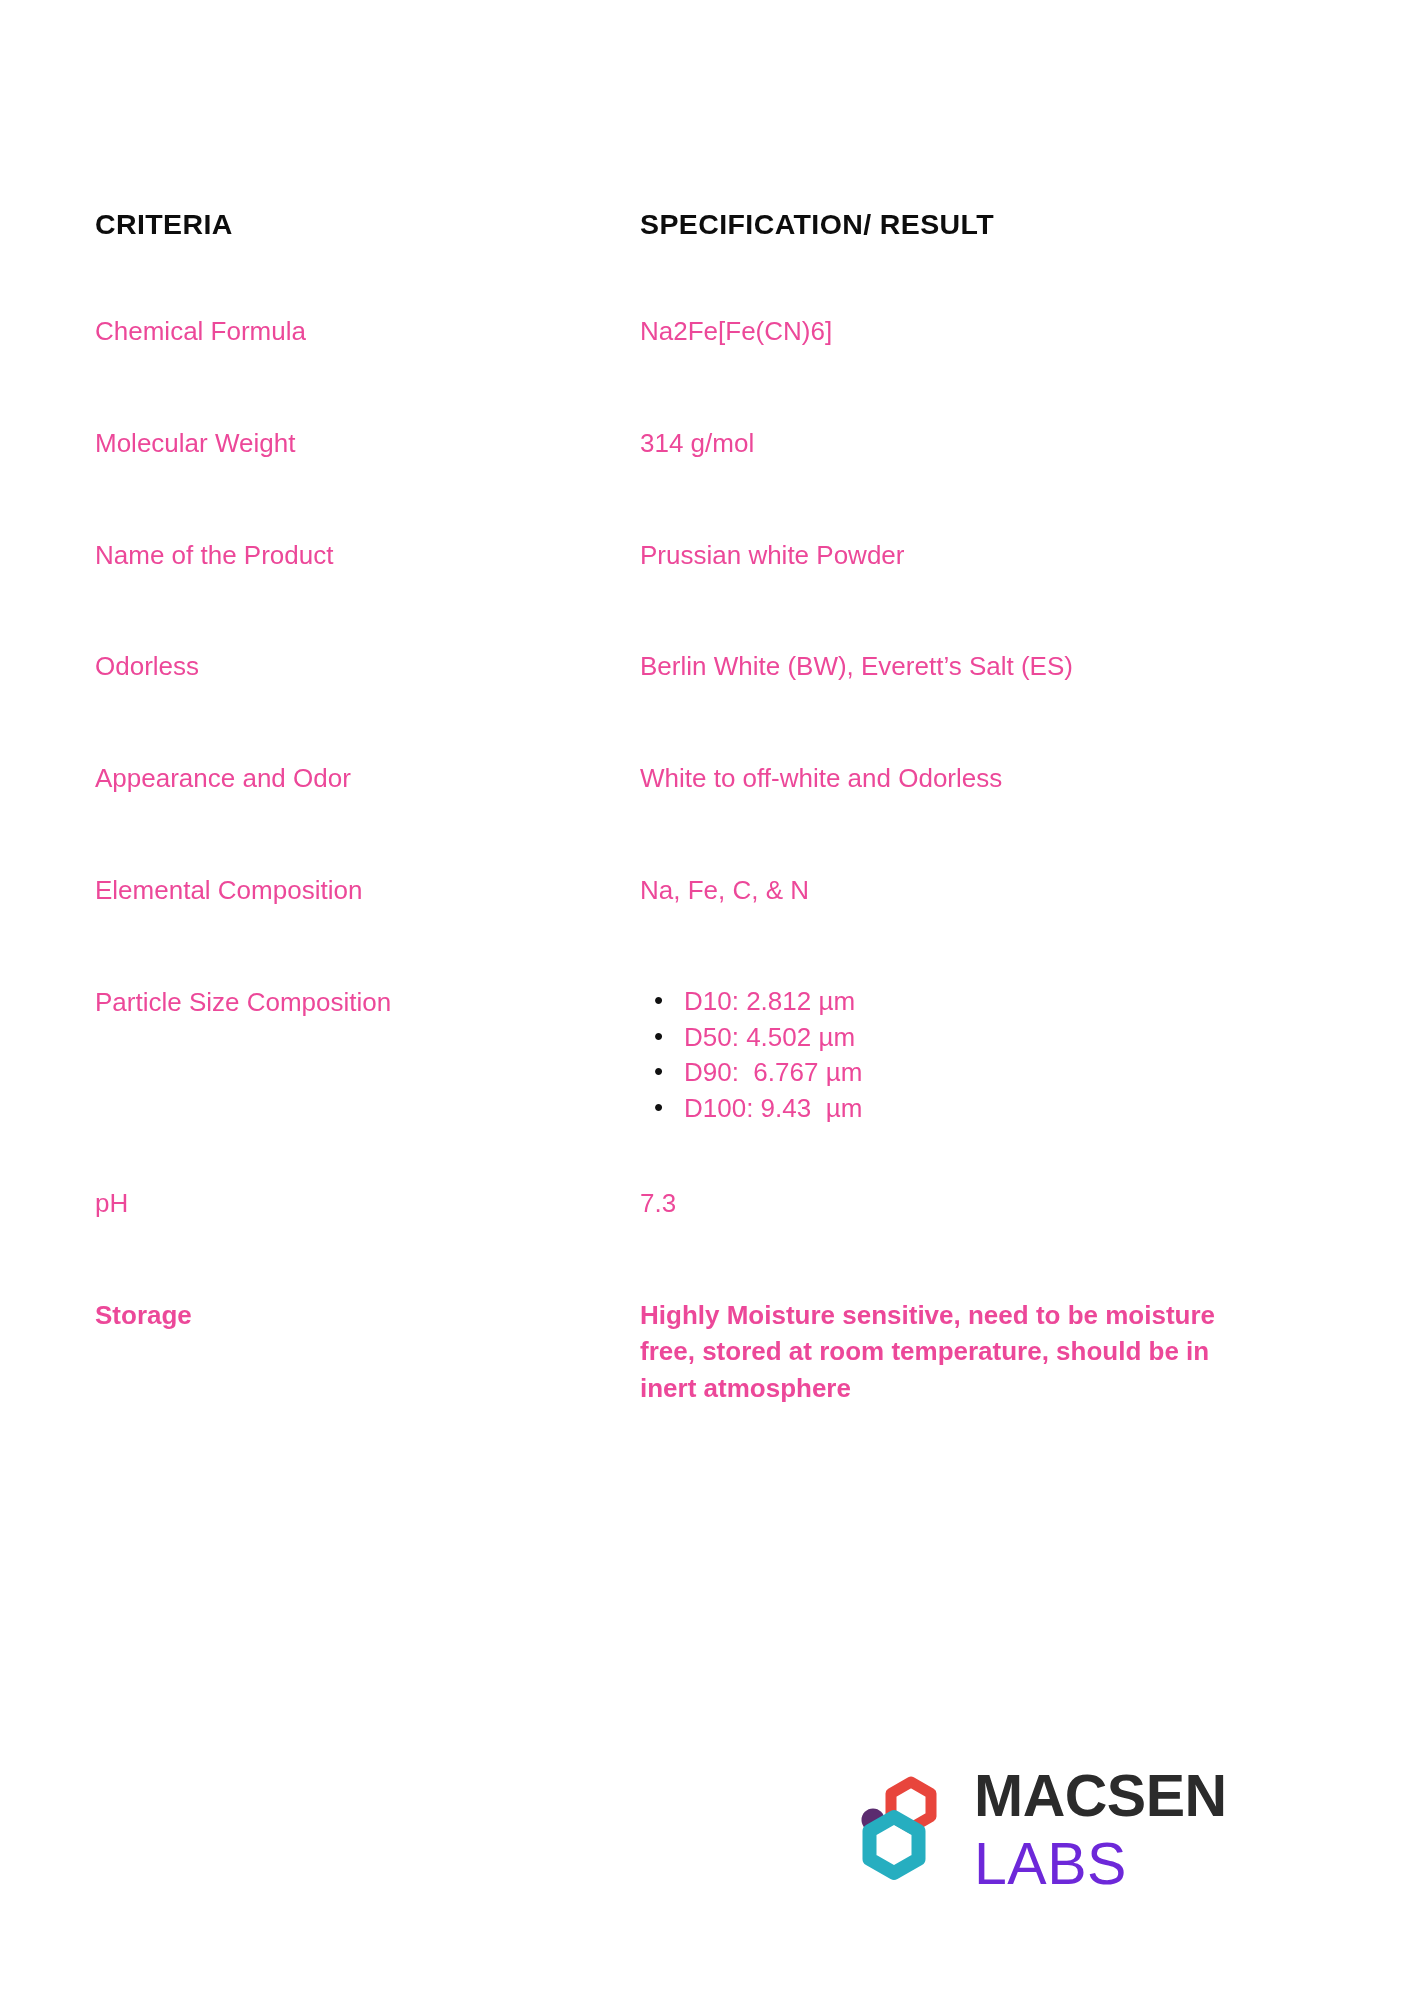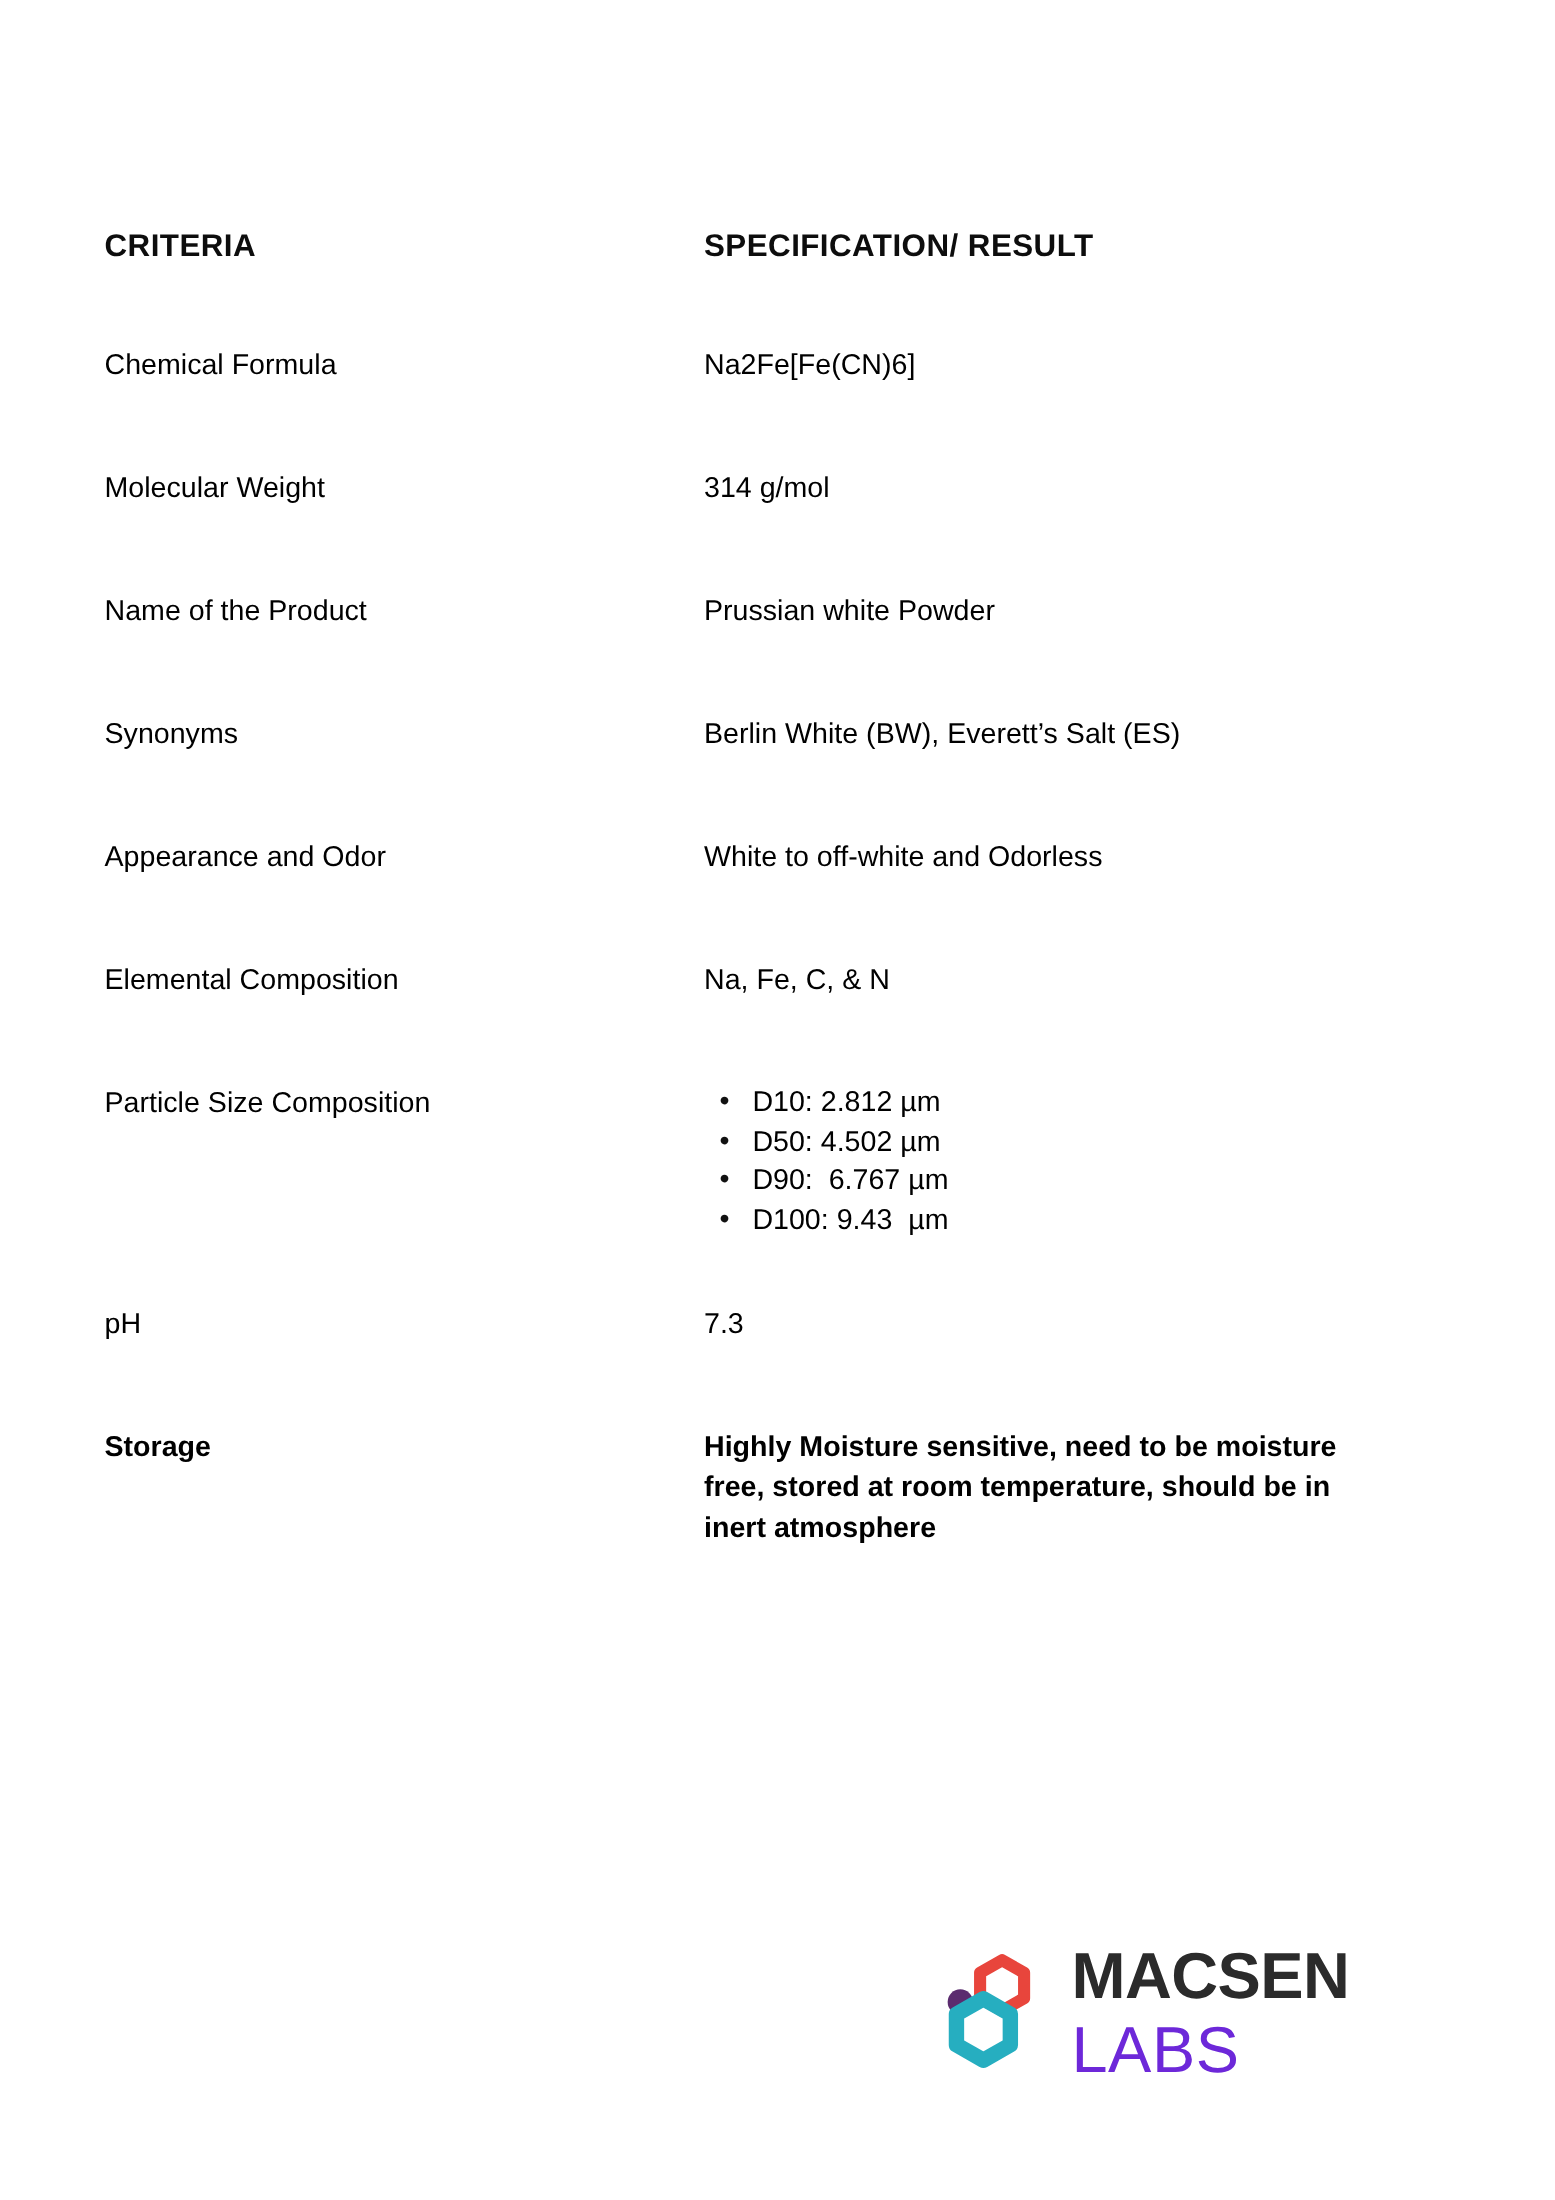--- a/index.html
+++ b/index.html
@@ -49,21 +49,21 @@
     font-weight: bold;
     letter-spacing: 0.4px;
     color: #0d0d0d;
     padding-bottom: 72px;
     line-height: 1.15;
   }
 
   .data-row td {
     font-size: 26px;
     font-weight: normal;
-    color: #000000;
+    color: #ec4899;
     line-height: 1.42;
     padding-bottom: 75px;
   }
 
   .data-row td.criteria-cell {
     padding-right: 18px;
   }
 
   .data-row.row-psd td { padding-bottom: 58px; }
   .data-row.row-storage td { padding-bottom: 0; font-weight: bold; }
@@ -152,21 +152,21 @@
       </tr>
       <tr class="data-row">
         <td class="criteria-cell">Molecular Weight</td>
         <td class="spec-cell">314 g/mol</td>
       </tr>
       <tr class="data-row">
         <td class="criteria-cell">Name of the Product</td>
         <td class="spec-cell">Prussian white Powder</td>
       </tr>
       <tr class="data-row">
-        <td class="criteria-cell">Synonyms</td>
+        <td class="criteria-cell">Odorless</td>
         <td class="spec-cell"> Berlin White (BW), Everett’s Salt (ES)</td>
       </tr>
       <tr class="data-row">
         <td class="criteria-cell">Appearance and Odor</td>
         <td class="spec-cell">White to off-white and Odorless</td>
       </tr>
       <tr class="data-row">
         <td class="criteria-cell">Elemental Composition</td>
         <td class="spec-cell">Na, Fe, C, &amp; N</td>
       </tr>

